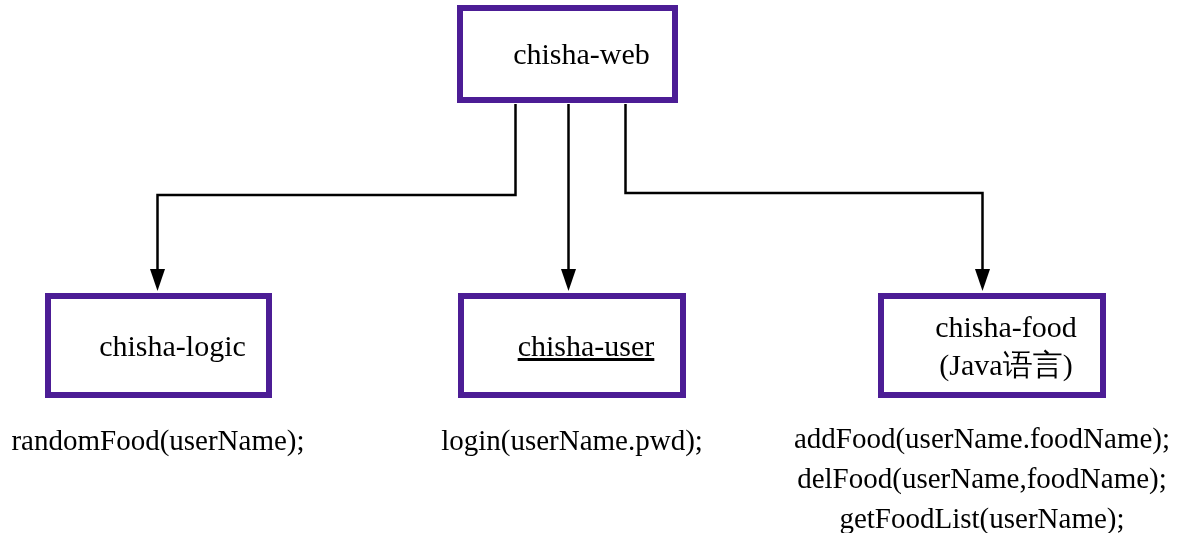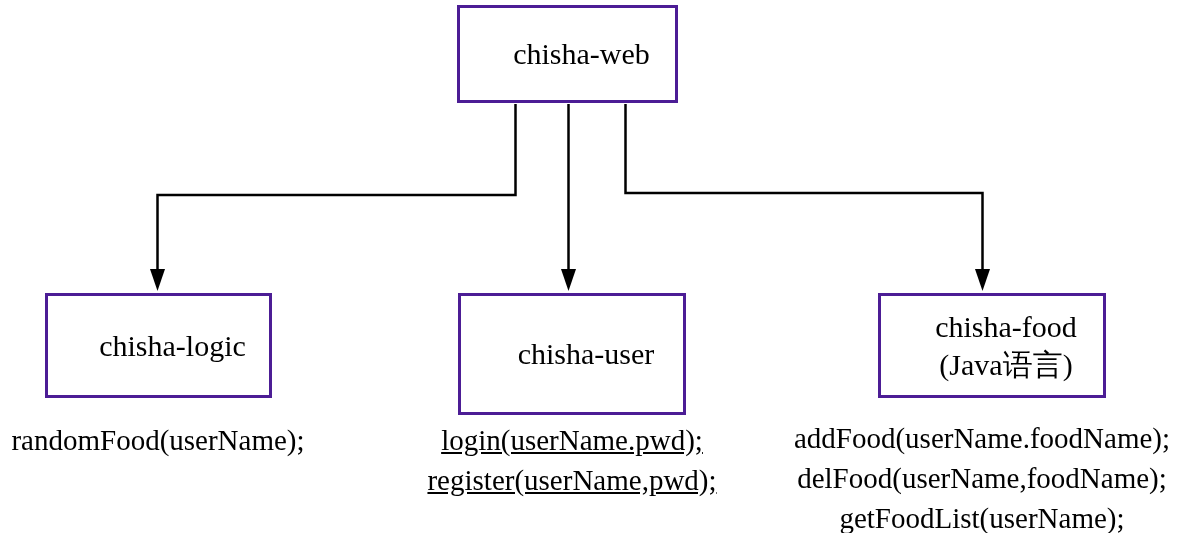--- a/index.html
+++ b/index.html
@@ -27,21 +27,21 @@
     fill: none;
     stroke: #000000;
     stroke-width: 2.5;
   }
   .connectors polygon {
     fill: #000000;
     stroke: none;
   }
   .node {
     position: absolute;
-    border: 3px solid #4c1d95;
+    border: 6px solid #4c1d95;
     background: #ffffff;
     display: flex;
     flex-direction: column;
     align-items: center;
     justify-content: center;
     text-align: center;
     box-sizing: border-box;
     padding-left: 28px;
   }
   .node-line {
@@ -76,36 +76,35 @@
   </svg>
 
   <div class="node" style="left:457px; top:5px; width:221px; height:98px;">
     <div class="node-line">chisha-web</div>
   </div>
 
   <div class="node" style="left:45px; top:293px; width:227px; height:105px;gap:20px;">
     <div class="node-line">chisha-logic</div>
   </div>
 
-  <div class="node" style="left:458px; top:293px; width:228px; height:122px;">
+  <div class="node" style="left:458px; top:293px; width:228px; height:105px;text-decoration:underline;">
     <div class="node-line">chisha-user</div>
   </div>
 
   <div class="node" style="left:878px; top:293px; width:228px; height:105px;">
     <div class="node-line">chisha-food</div>
     <div class="node-line">(Java语言)</div>
   </div>
 
   <div class="func-block" style="left:-12px; top:420px; width:340px;">
     <div class="func-line">randomFood(userName);</div>
   </div>
 
-  <div class="func-block" style="left:402px; top:420px; width:340px;text-decoration:underline;">
+  <div class="func-block" style="left:402px; top:420px; width:340px;">
     <div class="func-line">login(userName.pwd);</div>
-    <div class="func-line">register(userName,pwd);</div>
   </div>
 
   <div class="func-block" style="left:772px; top:418px; width:420px;">
     <div class="func-line">addFood(userName.foodName);</div>
     <div class="func-line">delFood(userName,foodName);</div>
     <div class="func-line">getFoodList(userName);</div>
   </div>
 
 </div>
 

